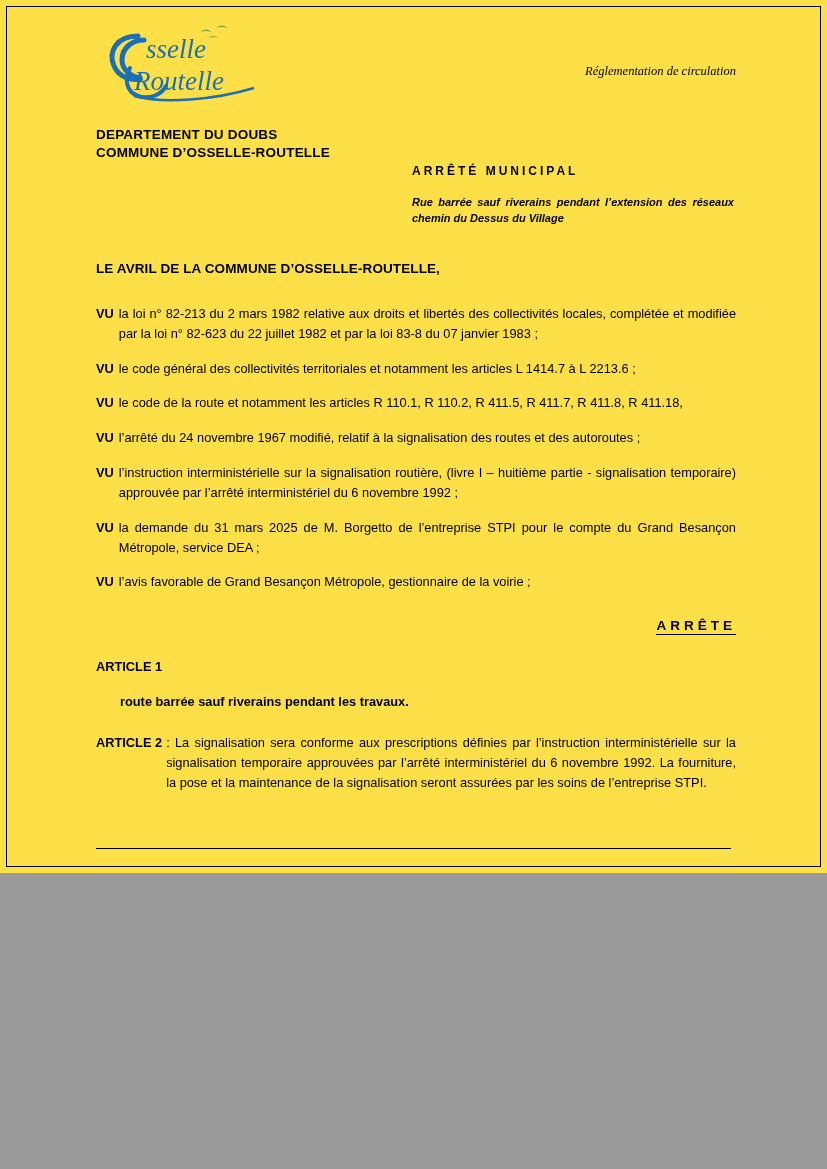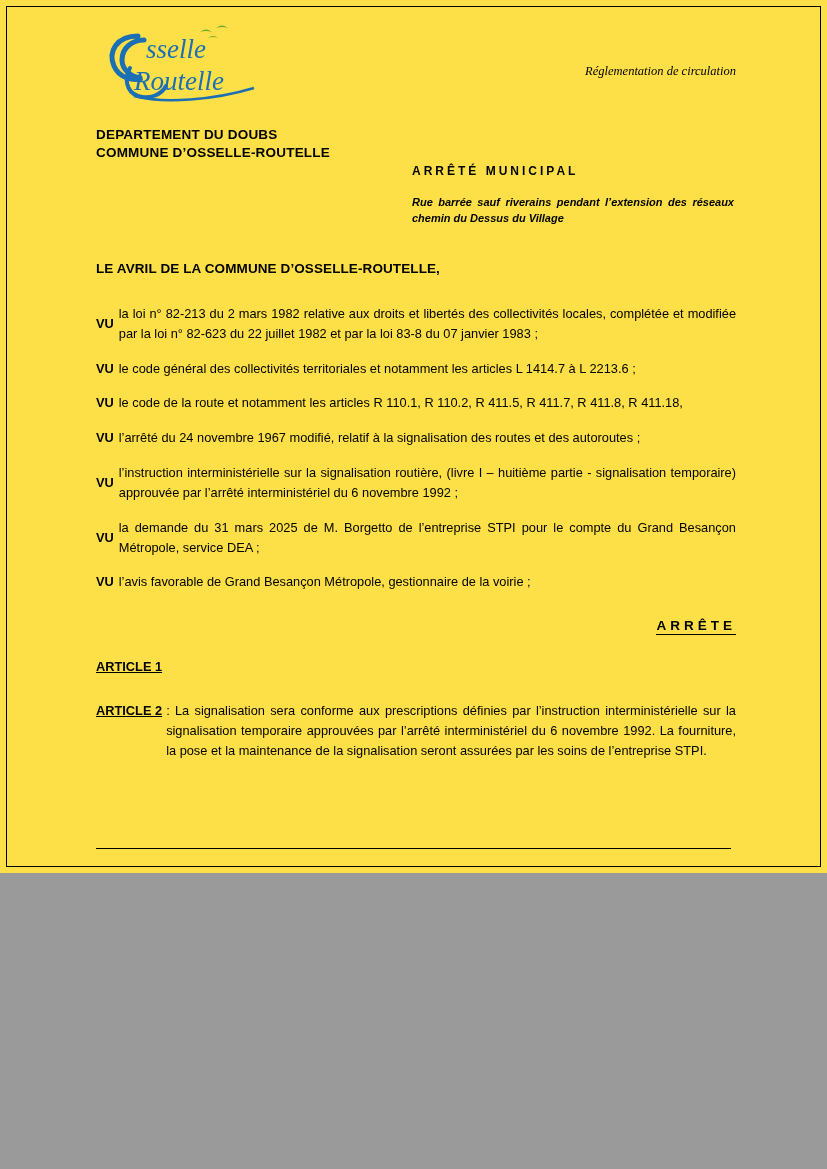--- a/index.html
+++ b/index.html
@@ -90,21 +90,20 @@
   }
 
   .vu-list {
     margin-top: 28px;
   }
   .vu-item {
     display: flex;
     margin-bottom: 15px;
     font-size: 12.8px;
     line-height: 1.55;
-    align-items: center;
   }
   .vu-label {
     font-weight: bold;
     white-space: nowrap;
     flex: 0 0 auto;
     padding-right: 5px;
   }
   .vu-text {
     flex: 1 1 auto;
     text-align: justify;
@@ -124,21 +123,20 @@
   }
 
   .article {
     margin-top: 24px;
     display: flex;
     font-size: 12.8px;
     line-height: 1.55;
   }
   .article-label {
     font-weight: bold;
-    text-decoration: underline;
     white-space: nowrap;
     flex: 0 0 auto;
   }
   .article-body {
     flex: 1 1 auto;
     text-align: justify;
     text-justify: inter-word;
     padding-left: 4px;
   }
   .article-body b { font-weight: bold; }
@@ -238,20 +236,21 @@
 
     </div>
 
     <div class="arrete-title">
       <span>ARRÊTE</span>
     </div>
 
     <div class="article">
       <div class="article-label">ARTICLE 1</div>
     </div>
+    <div class="sub-bold">route barrée sauf riverains pendant les travaux.</div>
 
     <div class="article">
       <div class="article-label">ARTICLE 2</div>
       <div class="article-body"><span> : </span><span>La signalisation sera conforme aux prescriptions définies par l’instruction interministérielle sur la signalisation temporaire approuvées par l’arrêté interministériel du 6 novembre 1992. La fourniture, la pose et la maintenance de la signalisation seront assurées par les soins de l’entreprise STPI.</span></div>
     </div>
 
   </div>
 
   <div class="bottom-rule"></div>
 </div>

